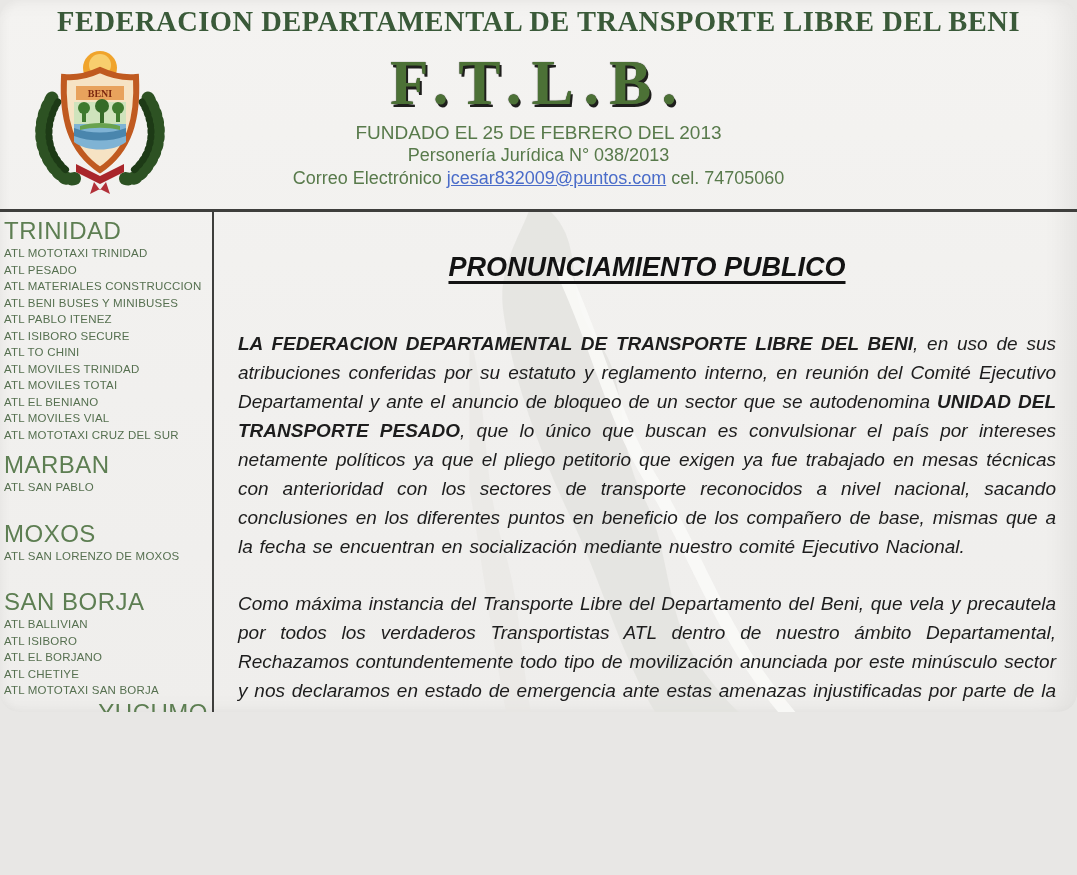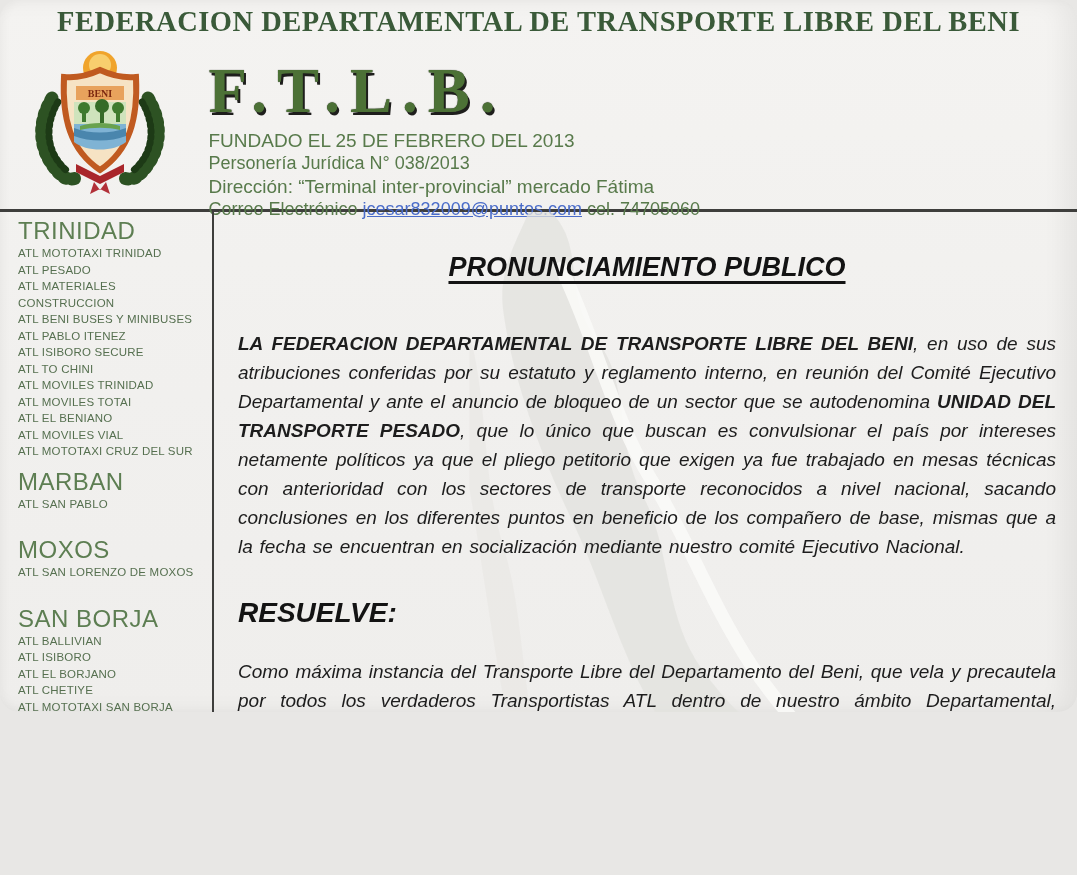--- a/index.html
+++ b/index.html
@@ -27,21 +27,21 @@
     font-weight: bold;
     font-size: 28.5px;
     letter-spacing: 0.5px;
     color: #3a5a39;
   }
   .crest {
     position: absolute;
     left: 14px; top: 36px;
     width: 172px; height: 172px;
   }
-  .header-center { width: 660px; margin: 16px auto; }
+  .header-center { width: 660px; margin: 8px auto; text-align: center; }
   .acronym {
     margin-top: 0px;
     font-family: "Liberation Serif", serif;
     font-weight: bold;
     font-size: 63px;
     line-height: 74px;
     letter-spacing: 10px;
     color: #4c7136;
     text-shadow: 2px 3px 0 #1e1e1c, 0 0 1px #2a2a28;
   }
@@ -54,21 +54,21 @@
 
   
   .body-grid {
     display: flex;
     border-top: 3px solid #3e3e3c;
     height: 663px;
   }
   .sidebar {
     width: 212px;
     flex: 0 0 212px;
-    padding: 5px 4px 0 18px;
+    padding: 5px 4px 0 4px;
     overflow: hidden;
   }
   .side-section + .side-section { margin-top: 24px; }
   .side-section:nth-child(2) { margin-top: 8px; }   
   .side-section:nth-child(5) { margin-top: 0px; text-align: right; }   
   .side-heading {
     font-size: 24px;
     line-height: 28px;
     letter-spacing: 0.5px;
     color: #5d7e52;
@@ -156,21 +156,20 @@
       <path d="M66,90 C78,86 94,86 106,90 L106,94 C94,91 78,91 66,94 Z" fill="#69a24e"></path>
 
       <path d="M62,128 L86,140 L110,128 L110,136 L86,148 L62,136 Z" fill="#a9262b"></path>
       <path d="M80,146 L86,154 L92,146 L96,158 L86,153 L76,158 Z" fill="#b23038"></path>
     </svg>
 
     <div class="header-center">
       <div class="acronym">F.T.L.B.</div>
       <div class="hdr-line hdr-founded">FUNDADO EL 25 DE FEBRERO DEL 2013</div>
       <div class="hdr-line hdr-legal">Personería Jurídica N° 038/2013</div>
-      <div class="hdr-line hdr-address">Dirección: “Terminal inter-provincial” mercado Fátima</div>
       <div class="hdr-line hdr-email"><span>Correo Electrónico </span><a class="email-link">jcesar832009@puntos.com</a><span> cel. 74705060</span></div>
     </div>
   </div>
 
   <div class="body-grid">
 
     <aside class="sidebar">
         <section class="side-section">
           <div class="side-heading">TRINIDAD</div>
           <div class="side-item">ATL MOTOTAXI TRINIDAD</div>
@@ -218,19 +217,18 @@
         <path d="M330,0 C365,35 340,80 375,125 C408,168 392,225 420,278 C448,330 440,395 478,448 C515,500 555,525 610,565 C665,603 710,638 735,663 L565,663 C528,605 480,560 442,505 C402,448 382,368 352,305 C322,242 292,165 283,95 C278,55 300,22 308,0 Z" fill="#e2e1de" opacity="0.75"></path>
         <path d="M340,55 C372,120 390,200 428,262 C465,322 486,382 525,442 C563,500 625,560 690,612" stroke="#f9f9f7" stroke-width="13" fill="none" stroke-linecap="round" opacity="0.9"></path>
         <path d="M250,120 C268,180 262,260 284,330 C304,395 300,470 322,540 C338,590 352,630 362,663 L330,663 C316,610 300,560 288,500 C274,430 262,340 250,270 Z" fill="#e7e6e3" opacity="0.6"></path>
       </svg>
 
       <div class="main-inner">
         <h2 class="pronouncement-title">PRONUNCIAMIENTO PUBLICO</h2>
 
         <p class="para para-1"><b>LA FEDERACION DEPARTAMENTAL DE TRANSPORTE LIBRE DEL BENI</b><span>, en uso de sus atribuciones conferidas por su estatuto y reglamento interno, en reunión del Comité Ejecutivo Departamental y ante el anuncio de bloqueo de un sector que se autodenomina </span><b>UNIDAD DEL TRANSPORTE PESADO</b><span>, que lo único que buscan es convulsionar el país por intereses netamente políticos ya que el pliego petitorio que exigen ya fue trabajado en mesas técnicas con anterioridad con los sectores de transporte reconocidos a nivel nacional, sacando conclusiones en los diferentes puntos en beneficio de los compañero de base, mismas que a la fecha se encuentran en socialización mediante nuestro comité Ejecutivo Nacional.</span></p>
 
-        <h3 class="resolve-heading">RESUELVE:</h3>
 
         <p class="para para-2">Como máxima instancia del Transporte Libre del Departamento del Beni, que vela y precautela por todos los verdaderos Transportistas ATL dentro de nuestro ámbito Departamental, Rechazamos contundentemente todo tipo de movilización anunciada por este minúsculo sector y nos declaramos en estado de emergencia ante estas amenazas injustificadas por parte de la cámara nacional de transporte (Empresarios Privados de Transporte), que lo único que buscan es convulsionar el país afectando al verdadero transportista que genera sus recursos diariamente.</p>
       </div>
     </main>
   </div>
 </div>
 
 </body></html>

